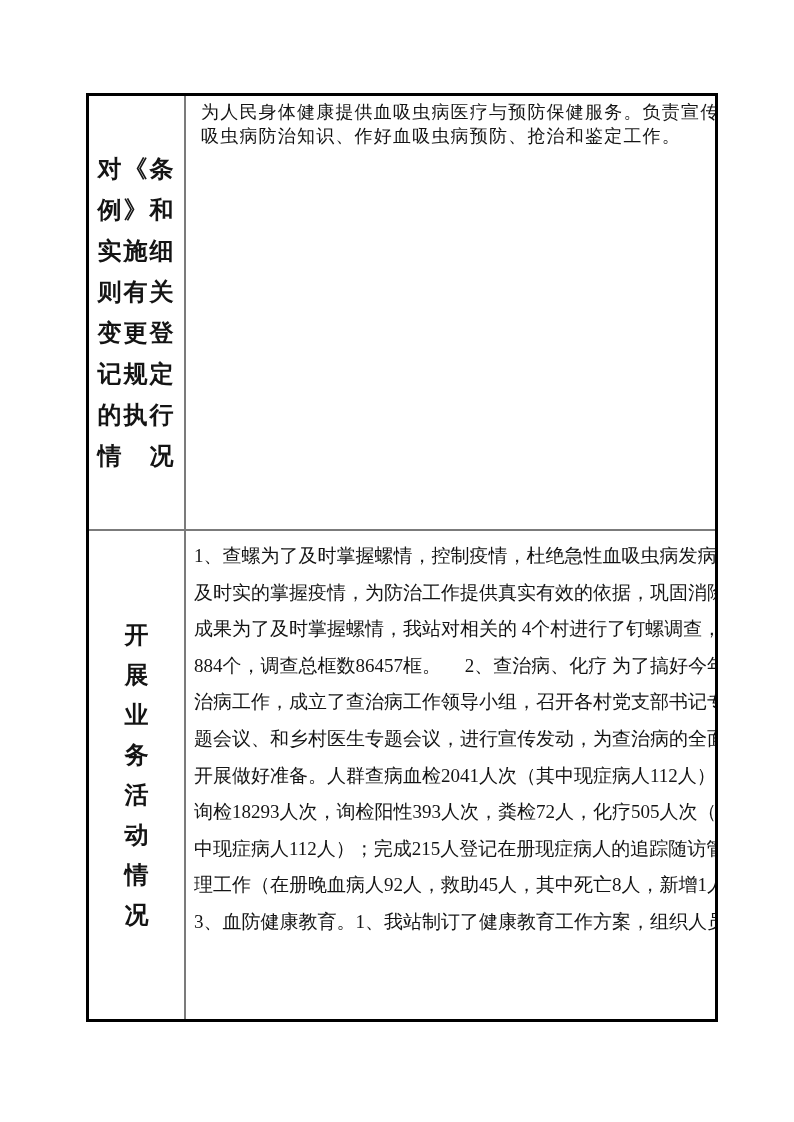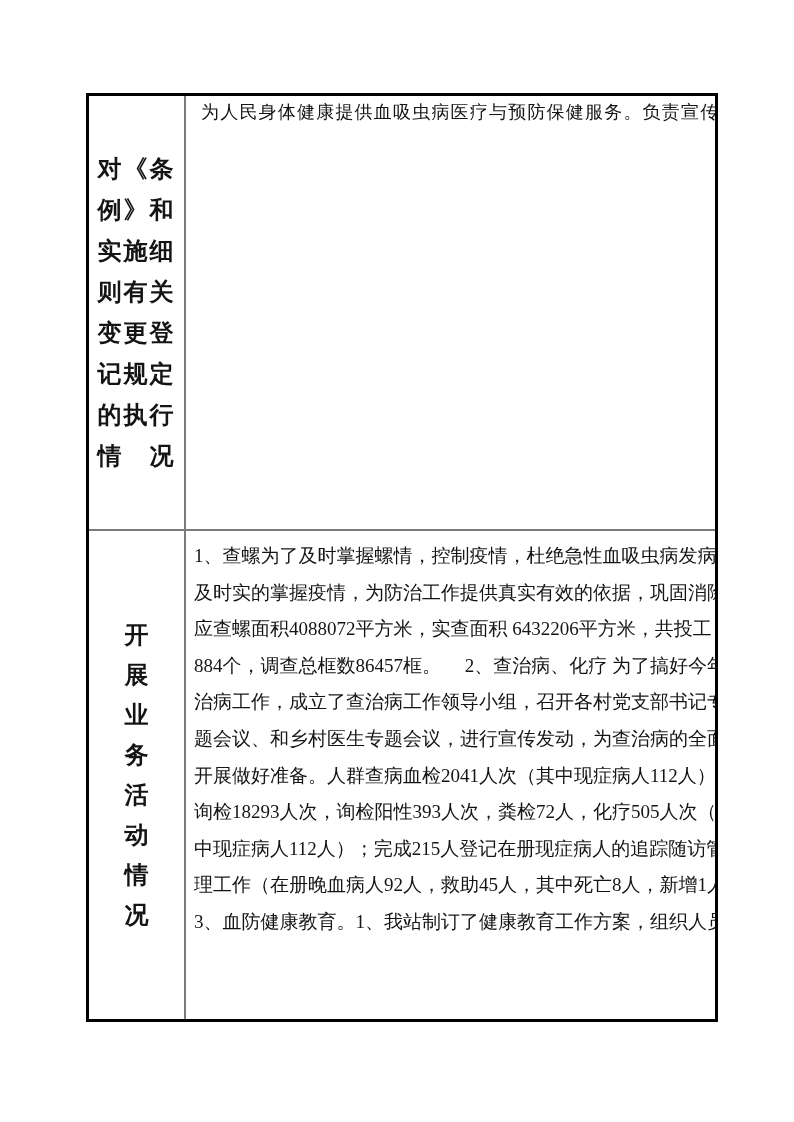--- a/index.html
+++ b/index.html
@@ -86,37 +86,38 @@
         <div class="line">实施细</div>
         <div class="line">则有关</div>
         <div class="line">变更登</div>
         <div class="line">记规定</div>
         <div class="line">的执行</div>
         <div class="line">情　况</div>
       </div>
 
     <div class="cell body-cell-1 row1-cell">
         <div class="line">为人民身体健康提供血吸虫病医疗与预防保健服务。负责宣传血</div>
+        <div class="line">吸虫病防治知识、作好血吸虫病预防、抢治和鉴定工作。</div>
       </div>
 
     <div class="cell head-cell head-cell-2">
         <div class="line">开</div>
         <div class="line">展</div>
         <div class="line">业</div>
         <div class="line">务</div>
         <div class="line">活</div>
         <div class="line">动</div>
         <div class="line">情</div>
         <div class="line">况</div>
       </div>
 
     <div class="cell body-cell-2">
         <div class="line">1、查螺为了及时掌握螺情，控制疫情，杜绝急性血吸虫病发病，</div>
         <div class="line">及时实的掌握疫情，为防治工作提供真实有效的依据，巩固消除</div>
-        <div class="line">应查螺面积4088072平方米，实查面积 6432206平方米，共投工</div>
+        <div class="line">成果为了及时掌握螺情，我站对相关的 4个村进行了钉螺调查，</div>
         <div class="line">884个，调查总框数86457框。　 2、查治病、化疗 为了搞好今年</div>
         <div class="line">治病工作，成立了查治病工作领导小组，召开各村党支部书记专</div>
         <div class="line">题会议、和乡村医生专题会议，进行宣传发动，为查治病的全面</div>
         <div class="line">开展做好准备。人群查病血检2041人次（其中现症病人112人），</div>
         <div class="line">询检18293人次，询检阳性393人次，粪检72人，化疗505人次（其</div>
         <div class="line">中现症病人112人）；完成215人登记在册现症病人的追踪随访管</div>
         <div class="line">理工作（在册晚血病人92人，救助45人，其中死亡8人，新增1人）。</div>
         <div class="line">3、血防健康教育。1、我站制订了健康教育工作方案，组织人员</div>
       </div>
 

